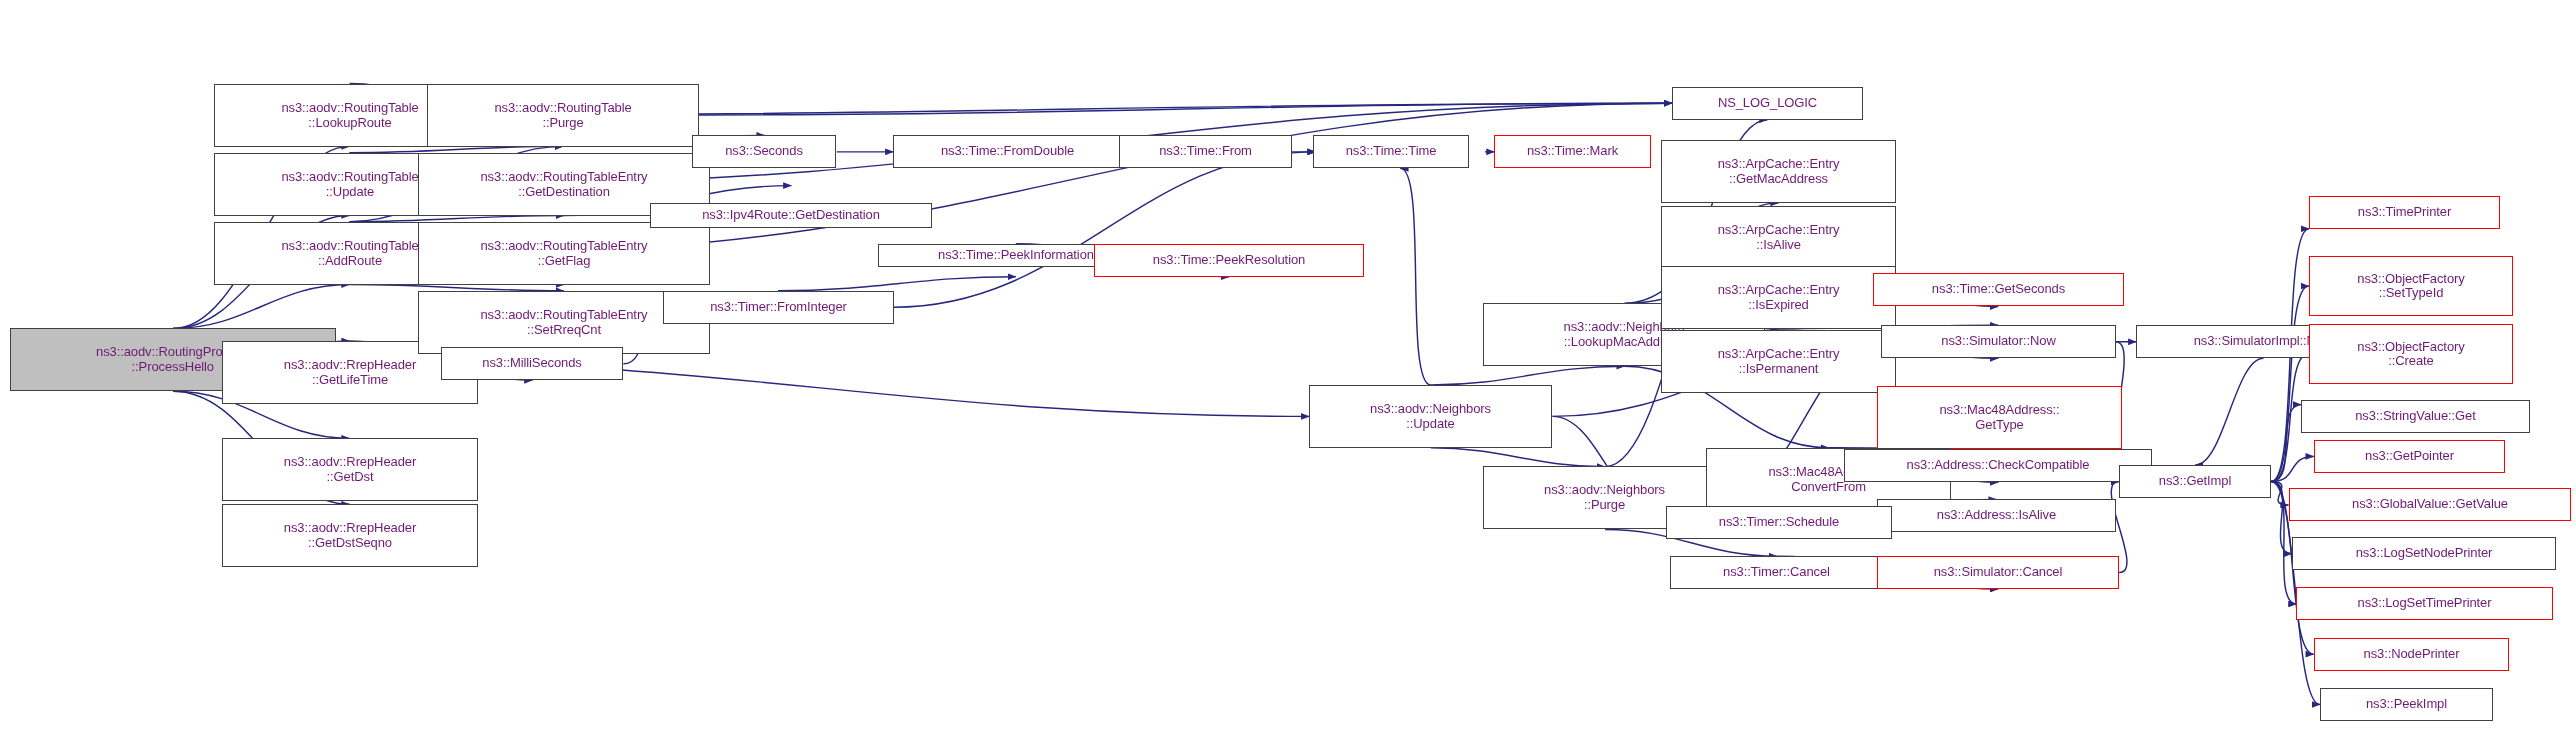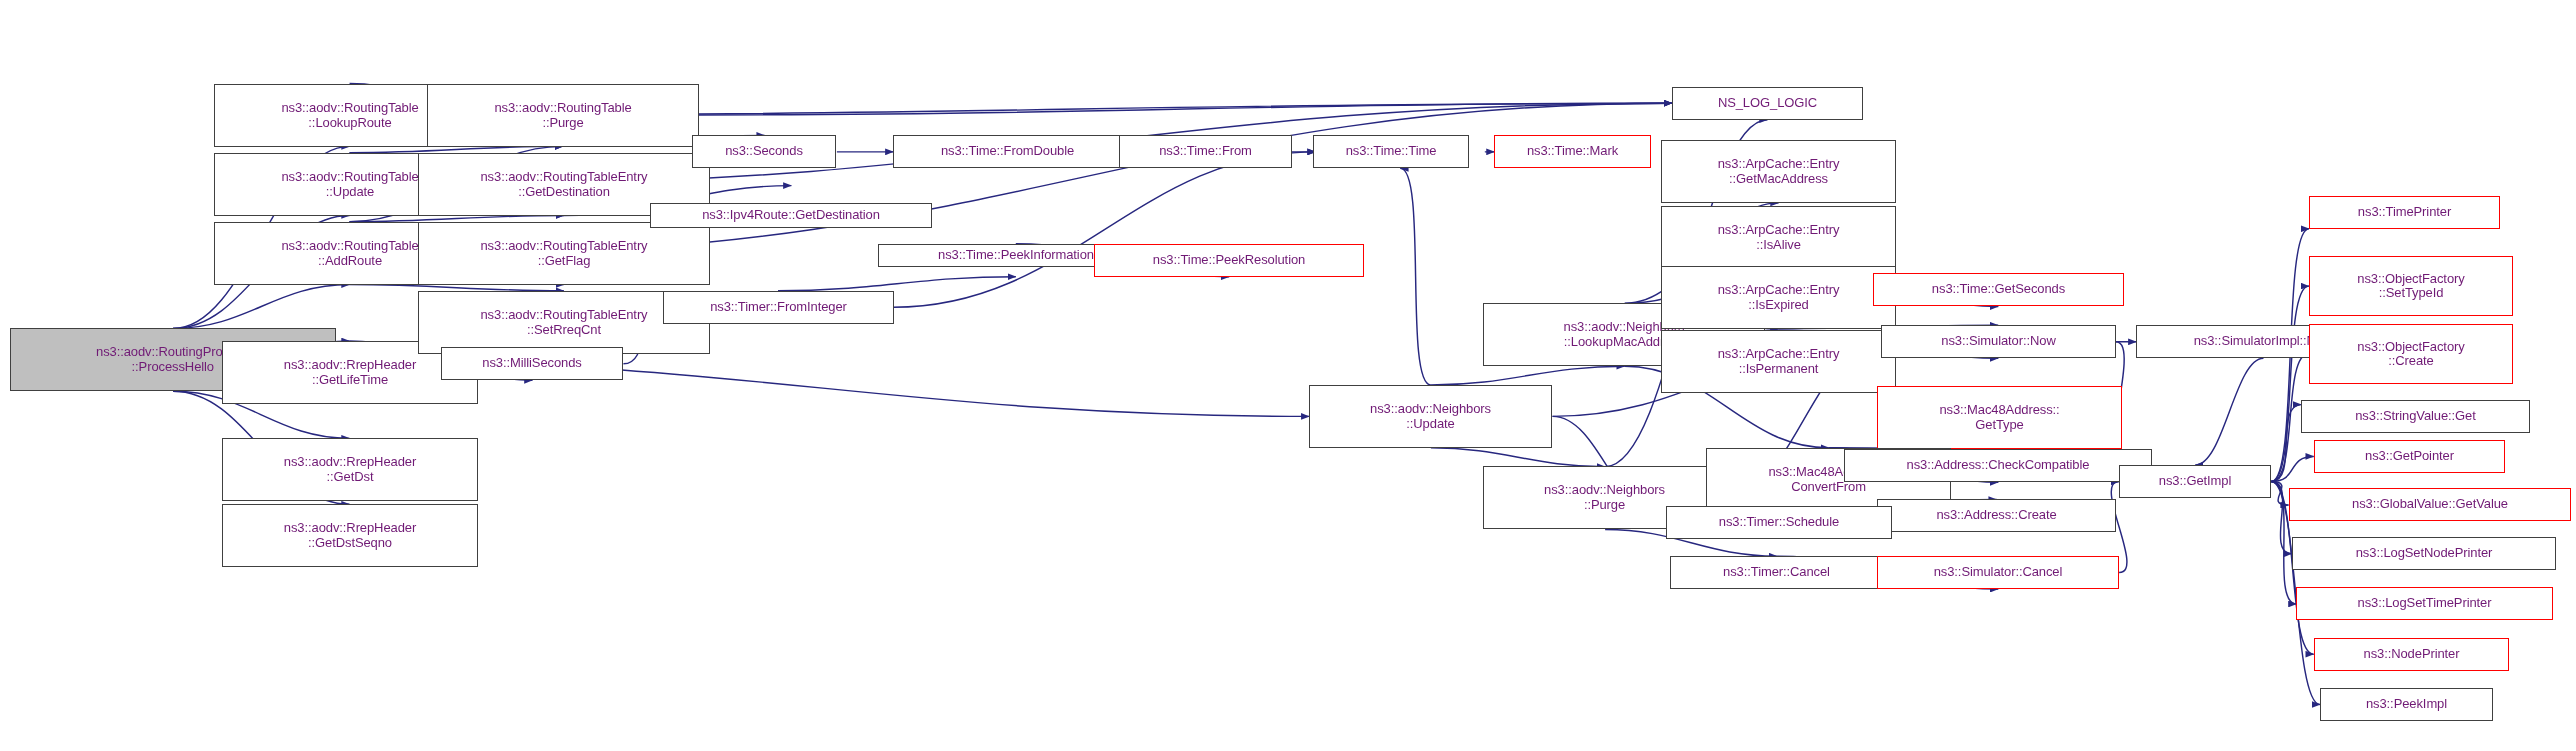--- a/index.html
+++ b/index.html
@@ -171,21 +171,21 @@
 ::IsAlive</div>
       <div class="node" style="left: 1661px; top: 266px; width: 235px; height: 63px;">ns3::ArpCache::Entry
 ::IsExpired</div>
       <div class="node" style="left: 1661px; top: 330px; width: 235px; height: 63px;">ns3::ArpCache::Entry
 ::IsPermanent</div>
       <div class="node red" style="left: 1877px; top: 386px; width: 245px; height: 63px;">ns3::Mac48Address::
 GetType</div>
       <div class="node" style="left: 1706px; top: 448px; width: 245px; height: 63px;">ns3::Mac48Address::
 ConvertFrom</div>
       <div class="node" style="left: 1844px; top: 449px; width: 308px; height: 33px;">ns3::Address::CheckCompatible</div>
-      <div class="node" style="left: 1877px; top: 499px; width: 239px; height: 33px;">ns3::Address::Create</div>
+      <div class="node" style="left: 1877px; top: 499px; width: 239px; height: 33px;">ns3::Address::IsAlive</div>
       <div class="node" style="left: 1666px; top: 506px; width: 226px; height: 33px;">ns3::Timer::Schedule</div>
       <div class="node" style="left: 1670px; top: 556px; width: 213px; height: 33px;">ns3::Timer::Cancel</div>
       <div class="node red" style="left: 1877px; top: 556px; width: 242px; height: 33px;">ns3::Simulator::Cancel</div>
       <div class="node red" style="left: 1873px; top: 273px; width: 251px; height: 33px;">ns3::Time::GetSeconds</div>
       <div class="node" style="left: 1881px; top: 325px; width: 235px; height: 33px;">ns3::Simulator::Now</div>
       <div class="node" style="left: 2136px; top: 325px; width: 254px; height: 33px;">ns3::SimulatorImpl::Now</div>
       <div class="node" style="left: 2119px; top: 465px; width: 152px; height: 33px;">ns3::GetImpl</div>
       <div class="node red" style="left: 2309px; top: 196px; width: 191px; height: 33px;">ns3::TimePrinter</div>
       <div class="node red" style="left: 2309px; top: 256px; width: 204px; height: 60px;">ns3::ObjectFactory
 ::SetTypeId</div>

